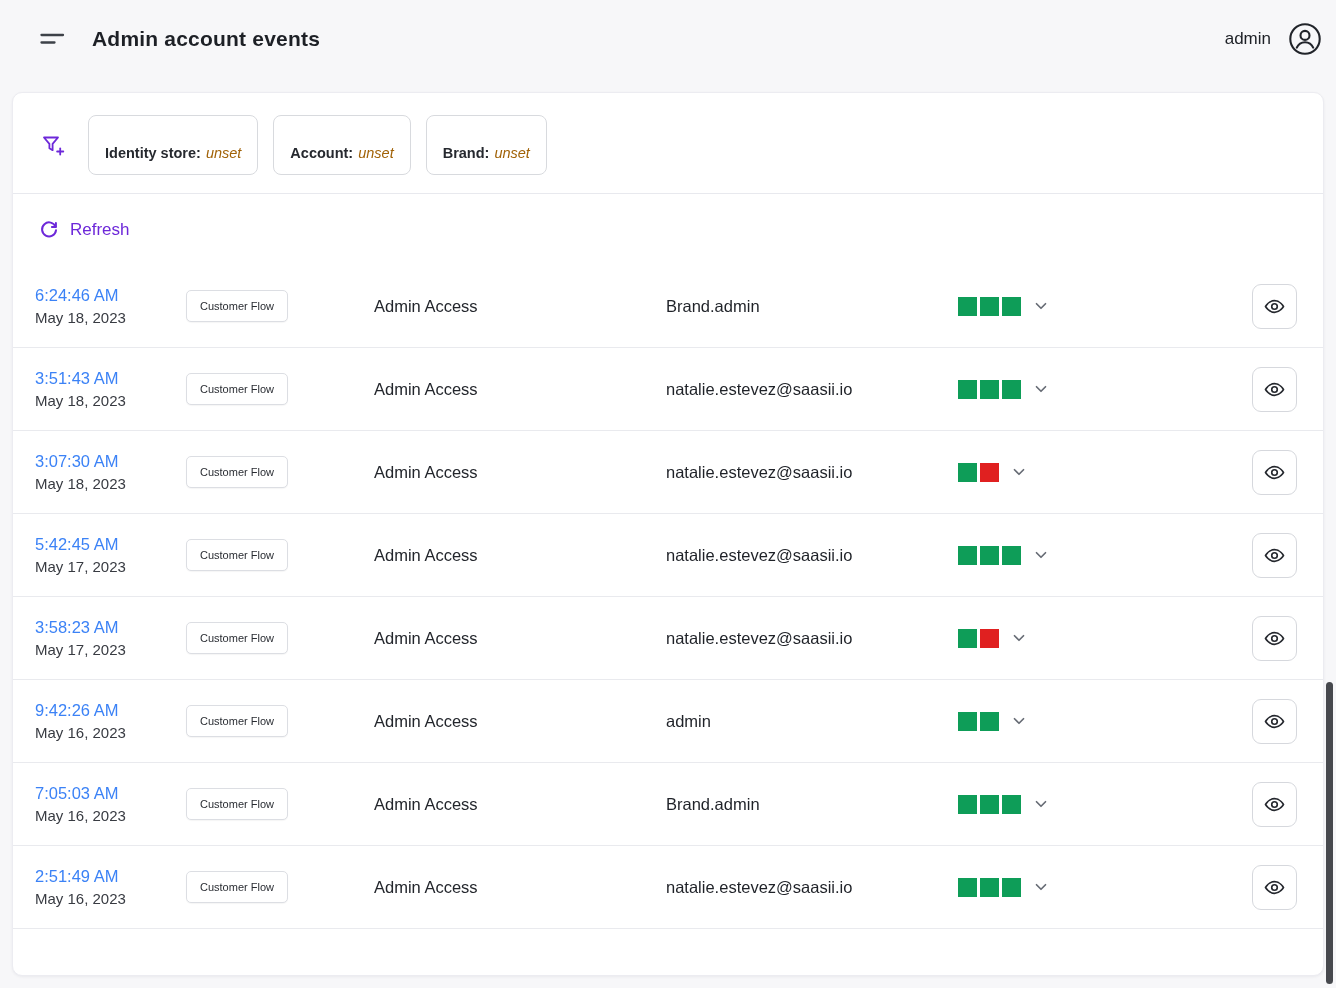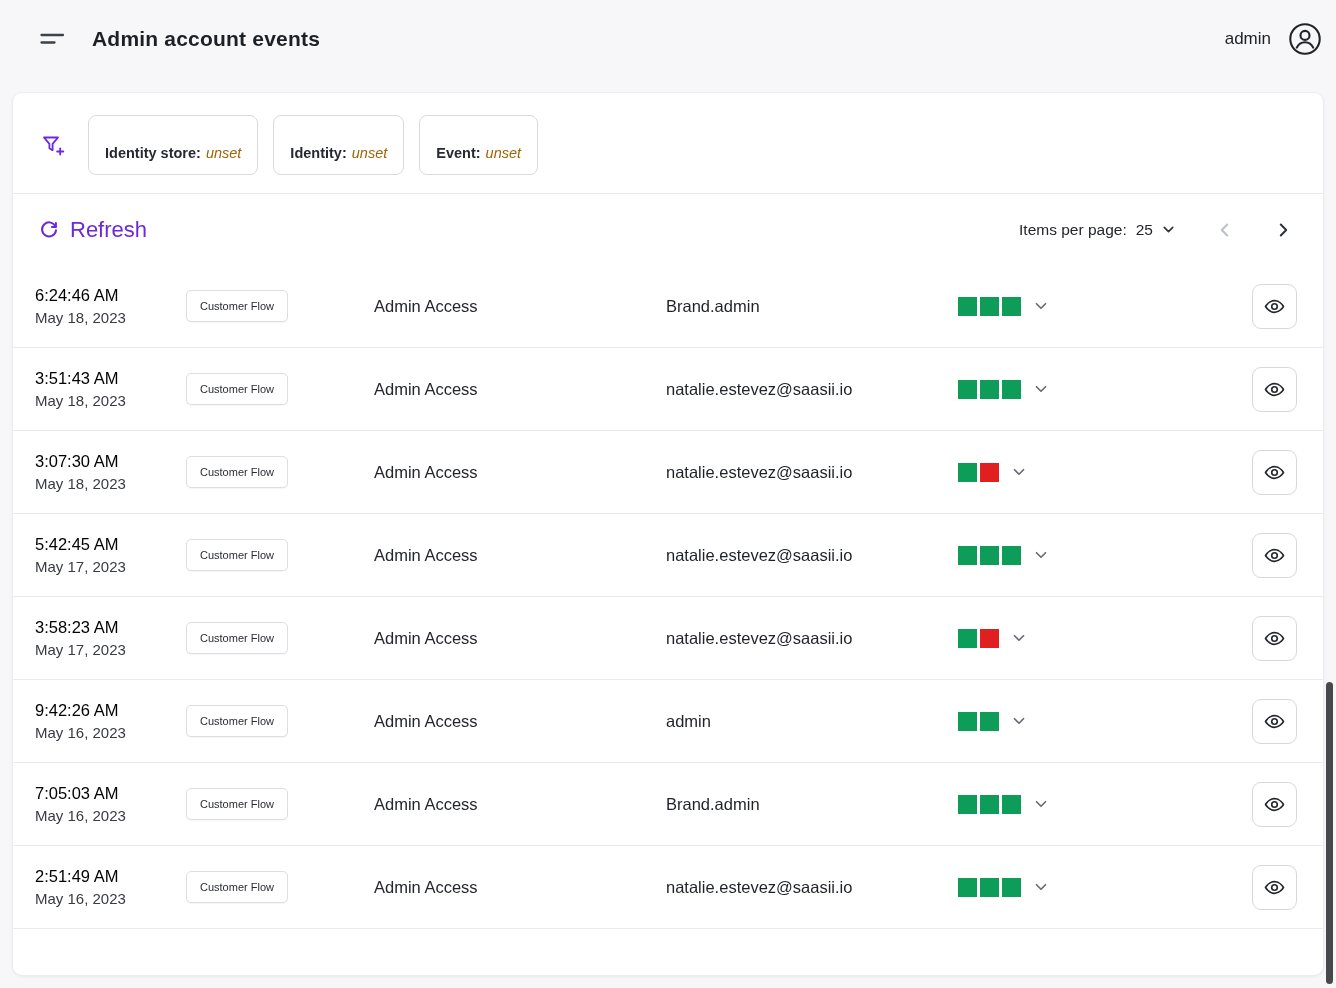--- a/index.html
+++ b/index.html
@@ -46,21 +46,21 @@
   }
   .chip-label { font-weight:700; color:#26292f;margin-top:16px; }
   .chip-value { font-style:italic; color:#a16207; }
 
   
   .toolbar { height:71px; display:flex; align-items:center; padding:0 26px; }
   .refresh-btn {
     display:flex; align-items:center; gap:11px;
     background:none; border:none; cursor:pointer;
     font-family:"Liberation Sans", sans-serif;
-    font-size:22px; font-weight:500; color:#6d28d9;
+    font-size:17px; font-weight:500; color:#6d28d9;
   }
   .toolbar-right { margin-left:auto; display:flex; align-items:center; }
   .ipp { display:flex; align-items:center; gap:7px; cursor:pointer; font-size:15.5px; color:#24262c; }
   .ipp .val { margin-left:2px; }
   .nav-btn { background:none; border:none; cursor:pointer; display:flex; align-items:center; padding:4px; }
   .nav-prev { margin-left:34px; }
   .nav-next { margin-left:30px; }
 
   
   .thead, .trow {
@@ -69,21 +69,21 @@
     align-items:center;
     padding-left:22px;
   }
   .thead {
     height:53px; background:#f8f9fb;
     border-bottom:1px solid #e7e8ec;
     font-size:15.5px; font-weight:700; color:#282b31;
   }
   .th-date { display:flex; align-items:center; gap:5px; color:#6d28d9; cursor:pointer; }
   .trow { height:83px; border-bottom:1px solid #e9eaee; background:#fff; }
-  .cell-date .time { font-size:16.5px; color:#000000; margin-bottom:4px; }
+  .cell-date .time { font-size:16.5px; color:#3b82f6; margin-bottom:4px; }
   .cell-date .date { font-size:15px; color:#383b42; }
   .etype-chip {
     display:inline-block; border:1px solid #dcdee3; border-radius:5px;
     background:#fff; box-shadow:0 1px 1px rgba(0,0,0,.04);
     padding:9px 13px; font-size:11px; color:#2a2d33; white-space:nowrap;
   }
   .cell-app { font-size:16.5px; color:#23262c; }
   .cell-account { font-size:16.5px; font-weight:500; color:#1f2228; }
   .cell-result { display:flex; align-items:center; }
   .squares { display:inline-flex; gap:3px; }
@@ -142,64 +142,39 @@
             <line x1="19.2" y1="15.4" x2="19.2" y2="21.6" stroke="#6d28d9" stroke-width="1.8" stroke-linecap="round"></line>
             <line x1="16.1" y1="18.5" x2="22.3" y2="18.5" stroke="#6d28d9" stroke-width="1.8" stroke-linecap="round"></line>
           </svg>
         </span>
       </button>
       <button class="chip">
         <span class="chip-label">Identity store:</span>
         <span class="chip-value">unset</span>
       </button>
       <button class="chip">
-        <span class="chip-label">Identity:</span>
+        <span class="chip-label">Account:</span>
         <span class="chip-value">unset</span>
       </button>
       <button class="chip">
-        <span class="chip-label">Event:</span>
+        <span class="chip-label">Brand:</span>
         <span class="chip-value">unset</span>
       </button>
     </div>
 
     <div class="toolbar">
       <button class="refresh-btn">
         <span>
           <svg width="20" height="20" viewBox="0 0 20 20" fill="none">
             <path d="M16.6 6.9a7 7 0 1 0 .4 3.4" stroke="#6d28d9" stroke-width="2" stroke-linecap="round"></path>
             <path d="M16.9 2.9v4h-4" stroke="#6d28d9" stroke-width="2" stroke-linecap="round" stroke-linejoin="round"></path>
           </svg>
         </span>
         <span>Refresh</span>
       </button>
-      <div class="toolbar-right">
-        <div class="ipp">
-          <span>Items per page:</span>
-          <span class="val">25</span>
-          <span>
-            <svg width="17" height="17" viewBox="0 0 20 20" fill="none">
-              <path d="M5 7.5 10 12.5 15 7.5" stroke="#34373d" stroke-width="2" stroke-linecap="round" stroke-linejoin="round"></path>
-            </svg>
-          </span>
-        </div>
-        <button class="nav-btn nav-prev">
-          <span>
-            <svg width="20" height="20" viewBox="0 0 20 20" fill="none">
-              <path d="M12.2 4.5 6.8 10l5.4 5.5" stroke="#bcc0c7" stroke-width="2" stroke-linecap="round" stroke-linejoin="round"></path>
-            </svg>
-          </span>
-        </button>
-        <button class="nav-btn nav-next">
-          <span>
-            <svg width="20" height="20" viewBox="0 0 20 20" fill="none">
-              <path d="M7.8 4.5 13.2 10l-5.4 5.5" stroke="#2f3338" stroke-width="2" stroke-linecap="round" stroke-linejoin="round"></path>
-            </svg>
-          </span>
-        </button>
-      </div>
     </div>
 
 
     <div id="table-body">
   <div class="trow">
     <div class="cell-date">
       <div class="time">6:24:46 AM</div>
       <div class="date">May 18, 2023</div>
     </div>
     <div>

